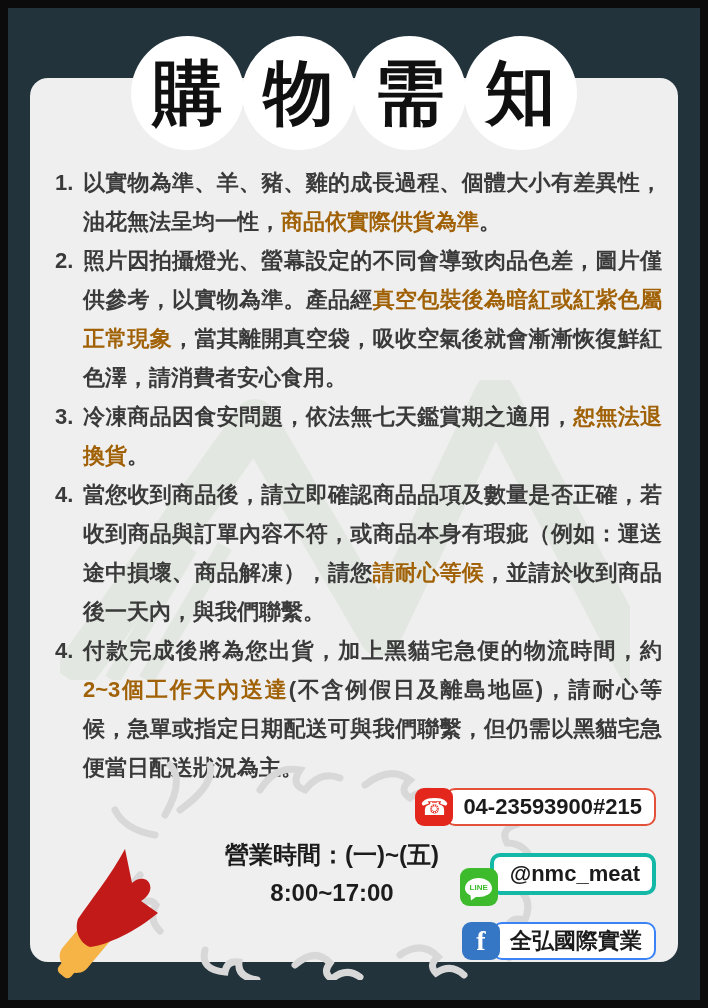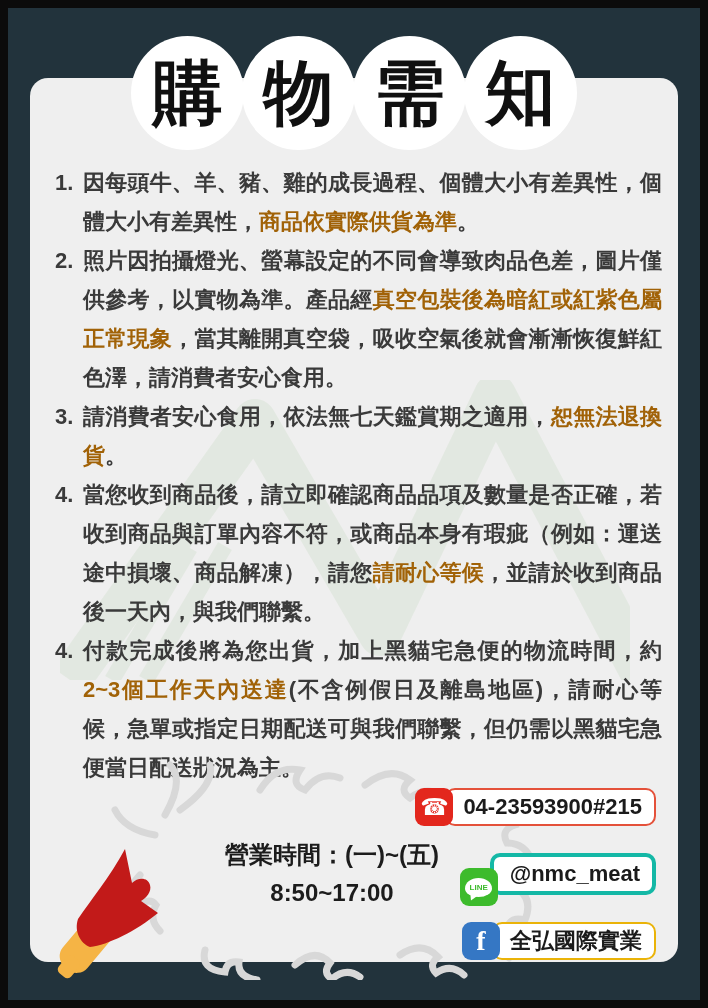--- a/index.html
+++ b/index.html
@@ -34,21 +34,21 @@
   .badge{display:flex;align-items:center;}
   .badge .sq{width:38px;height:38px;border-radius:9px;display:flex;align-items:center;justify-content:center;
              position:relative;z-index:2;margin-right:-8px;}
   .badge .pill{background:#ffffff;border-radius:10px;height:34px;display:flex;align-items:center;
                padding:0 12px 0 16px;font-weight:bold;font-size:22px;color:#1b1b1b;}
   .badge-phone .sq{background:#e3271d;color:#fff;font-size:23px;}
   .badge-phone .pill{border:2px solid #e4513a;}
   .badge-line .sq{background:#3dbb2c;margin-top:26px;}
   .badge-line .pill{border:4px solid #14b8a6;}
   .badge-fb .sq{background:#3577c4;color:#fff;font-weight:bold;font-size:28px;font-family:"Liberation Serif",serif;}
-  .badge-fb .pill{border:2px solid #eab308;}
+  .badge-fb .pill{border:2px solid #3b82f6;}
   .line-bubble{width:27px;height:19px;background:#fff;border-radius:50% 50% 50% 50%/55% 55% 45% 45%;
                display:flex;align-items:center;justify-content:center;position:relative;}
   .line-bubble:after{content:"";position:absolute;left:4px;bottom:-4px;width:0;height:0;
                border-left:3px solid transparent;border-right:5px solid transparent;border-top:7px solid #fff;
                transform:rotate(18deg);}
   .line-word{color:#3dbb2c;font-size:8px;font-weight:bold;letter-spacing:0;}
 </style>
 </head>
 <body>
 
@@ -75,27 +75,27 @@
     <div class="title-circle">
         <span>需</span>
       </div>
     <div class="title-circle">
         <span>知</span>
       </div>
   </div>
 
   <div class="notice">
     <div class="notice-item">
-      <span class="notice-num">1.</span><span>因每頭牛、羊、豬、雞的成長過程、個體大小有差異性，個體大小有差異性，</span><span class="red">商品依實際供貨為準</span><span>。</span>
+      <span class="notice-num">1.</span><span>以實物為準、羊、豬、雞的成長過程、個體大小有差異性，油花無法呈均一性，</span><span class="red">商品依實際供貨為準</span><span>。</span>
     </div>
     <div class="notice-item">
       <span class="notice-num">2.</span><span>照片因拍攝燈光、螢幕設定的不同會導致肉品色差，圖片僅供參考，以實物為準。產品經</span><span class="red">真空包裝後為暗紅或紅紫色屬正常現象</span><span>，當其離開真空袋，吸收空氣後就會漸漸恢復鮮紅色澤，請消費者安心食用。</span>
     </div>
     <div class="notice-item">
-      <span class="notice-num">3.</span><span>請消費者安心食用，依法無七天鑑賞期之適用，</span><span class="red">恕無法退換貨</span><span>。</span>
+      <span class="notice-num">3.</span><span>冷凍商品因食安問題，依法無七天鑑賞期之適用，</span><span class="red">恕無法退換貨</span><span>。</span>
     </div>
     <div class="notice-item">
       <span class="notice-num">4.</span><span>當您收到商品後，請立即確認商品品項及數量是否正確，若收到商品與訂單內容不符，或商品本身有瑕疵（例如：運送途中損壞、商品解凍），請您</span><span class="red">請耐心等候</span><span>，並請於收到商品後一天內，與我們聯繫。</span>
     </div>
     <div class="notice-item">
       <span class="notice-num">4.</span><span>付款完成後將為您出貨，加上黑貓宅急便的物流時間，約</span><span class="red">2~3個工作天內送達</span><span>(不含例假日及離島地區)，請耐心等候，急單或指定日期配送可與我們聯繫，但仍需以黑貓宅急便當日配送狀況為主。</span>
     </div>
   </div>
 
   <svg class="swirls" viewBox="0 0 430 225" fill="none" stroke="#d8d8d8" stroke-width="7" stroke-linecap="round">
@@ -114,21 +114,21 @@
     <g transform="rotate(40 62 105)">
       <rect x="46" y="68" width="32" height="74" rx="14" fill="#f5b445"></rect>
       <rect x="55" y="128" width="16" height="22" rx="5" fill="#f5b445"></rect>
       <rect x="54" y="76" width="14" height="30" rx="7" fill="#efefef"></rect>
     </g>
     <path d="M50,84 C62,66 82,42 97,14 L104,48 C110,42 120,42 122,50 C124,57 118,63 113,66 L130,78 C108,96 80,110 62,112 C52,108 46,96 50,84 Z" fill="#c21a19"></path>
   </svg>
 
   <div class="hours">
     <div>營業時間：(一)~(五)</div>
-    <div>8:50~17:00</div>
+    <div>8:00~17:00</div>
   </div>
 
   <div class="contacts">
     <div class="badge badge-phone">
       <div class="sq">
           <span>☎</span>
         </div>
       <div class="pill">04-23593900#215</div>
     </div>
     <div class="badge badge-line">

